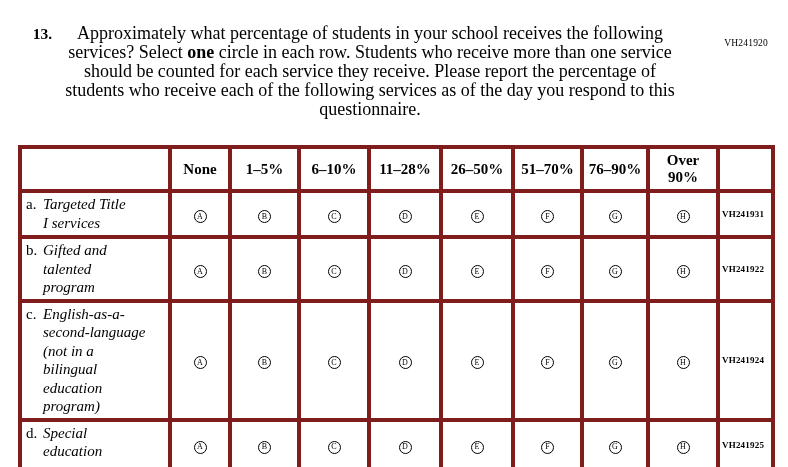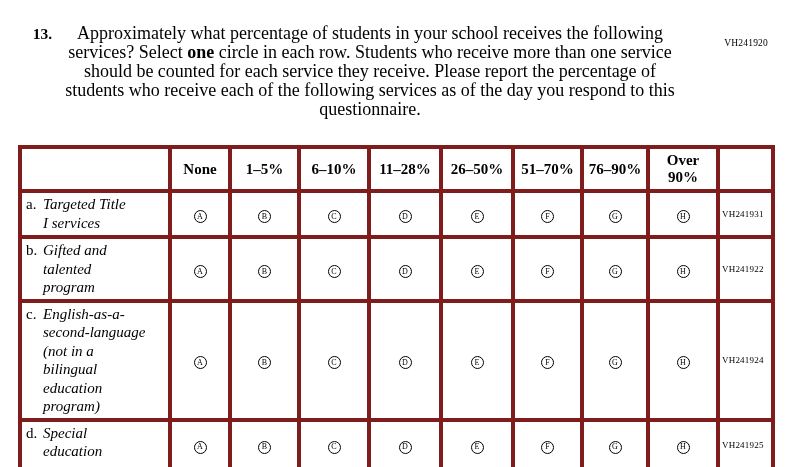--- a/index.html
+++ b/index.html
@@ -42,20 +42,21 @@
   .circle {
     display: inline-flex; width: 13px; height: 13px;
     border: 1px solid #000; border-radius: 50%;
     align-items: center; justify-content: center;
     font-size: 8px; line-height: 1; cursor: pointer;
     font-family: "Liberation Serif", serif;
   }
   .code-cell {
     font-size: 9px; padding-left: 2px; vertical-align: middle;
     letter-spacing: 0.2px;
+    font-weight: bold;
   }
   tbody tr:nth-child(1) td { height: 46px; }
   tbody tr:nth-child(2) td { height: 60px; }
   tbody tr:nth-child(3) td { height: 112px; }
   tbody tr:nth-child(4) td { height: 50px; }
 </style>
 </head>
 <body>
 
 <div class="page">

